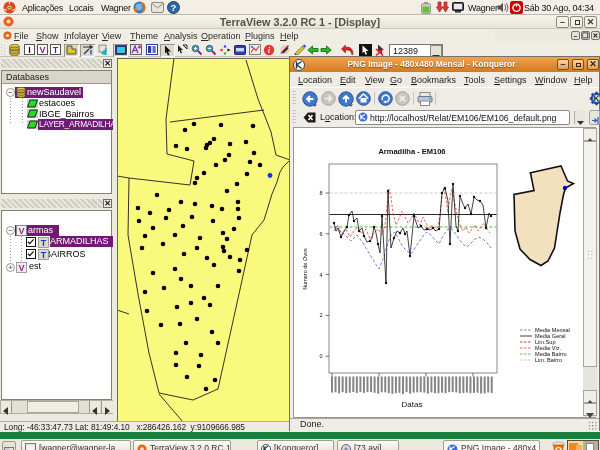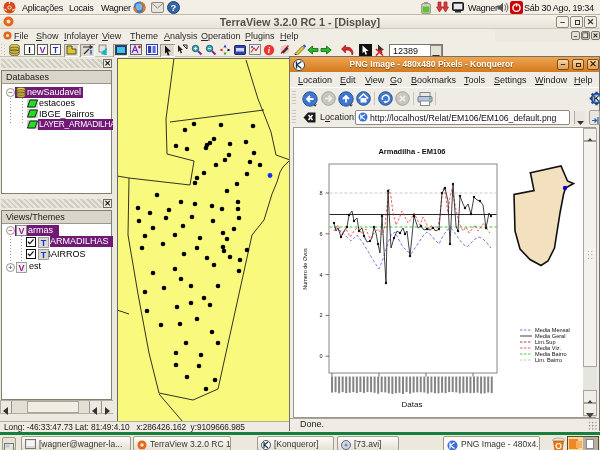--- a/index.html
+++ b/index.html
@@ -32,21 +32,21 @@
 .gbox { position:absolute; left:1px; width:111px; background:#fff; border:1px solid #82806f; }
 .ghead { height:13px; background:#d9d5ca; border-bottom:1px solid #9b978b; font-size:9px; color:#21201b; padding-left:4px; line-height:13px; }
 .trow { position:absolute; font-size:9px; color:#000; height:11px; line-height:11px; white-space:nowrap; }
 .sel { background:#701a75; color:#fff; }
 .expander { position:absolute; width:9px; height:9px; border:1px solid #9a978c; border-radius:5px; background:#fcfcfa; font-size:8px; line-height:7px; text-align:center; color:#444; }
 
 #canvas { left:113px; top:57px; width:487px; height:365px; background:#ece9e0; }
 #canvasinner { position:absolute; left:4px; top:1px; right:0; bottom:0; background:#f9f97e; border-left:1px solid #6c6a60; border-top:1px solid #6c6a60; }
 
 #tvstatus { left:0; top:421px; width:600px; height:11px; background:#eeebe2; border-top:1px solid #b1ada1; font-size:8.3px; color:#191914; letter-spacing:-0.05px; }
-#taskbar { left:0; top:432px; width:600px; height:18px; background:#ece8de; border-top:3px solid #15803d; }
+#taskbar { left:0; top:432px; width:600px; height:18px; background:#ece8de; border-top:7px solid #15803d; }
 .task { position:absolute; top:1px; height:15px; background:linear-gradient(#fdfcf9,#e4e0d5); border:1px solid #a49c8a; border-radius:2px; font-size:8.5px; color:#36332c; line-height:14px; white-space:nowrap; overflow:hidden; }
 
 #konq { left:289px; top:56px; width:311px; height:375px; background:#f0ede6; border:1px solid #74716a; }
 #ktitle { position:absolute; left:0; top:0; width:309px; height:15px; background:linear-gradient(#f0a44f,#d27a22); }
 #ktitle .t { position:absolute; left:0; right:26px; top:2px; text-align:center; font-size:8.5px; font-weight:bold; color:#fff; text-shadow:0 1px 1px #7a4a10; }
 .kbtn { position:absolute; top:2px; width:12px; height:11px; background:linear-gradient(#f6d5a8,#dfa05a); border:1px solid #7c4d15; border-radius:2px; font-size:9px; font-weight:bold; color:#3c2607; text-align:center; line-height:9px; }
 #kmenu { position:absolute; left:0; top:15px; width:309px; height:15px; background:#efece6; }
 #kmenu span { position:absolute; top:3px; font-size:9px; color:#1a1a1a; }
 #kmenu u { text-decoration:underline; }
 #ktool { position:absolute; left:0; top:30px; width:309px; height:21px; background:#efece6; border-top:1px solid #fff; }
@@ -101,21 +101,21 @@
   <svg class="ico" style="left:497px;top:2px;" width="12" height="11" viewBox="0 0 12 11">
       <path d="M0.5 3.5 L3 3.5 L6 0.8 L6 10.2 L3 7.5 L0.5 7.5 Z" fill="#555"></path>
       <path d="M7.5 2.5 Q10 5.5 7.5 8.5 M9.2 1 Q12.6 5.5 9.2 10" fill="none" stroke="#777" stroke-width="1.1"></path>
     </svg>
   <svg class="ico" style="left:510px;top:1px;" width="13" height="13" viewBox="0 0 13 13">
       <rect x="0" y="0" width="13" height="13" rx="2.5" fill="#cc0000"></rect>
       <circle cx="6.5" cy="6.8" r="3.6" fill="none" stroke="#fff" stroke-width="1.4"></circle>
       <rect x="5.8" y="1.8" width="1.5" height="4" fill="#cc0000"></rect>
       <rect x="5.9" y="2.3" width="1.3" height="3.4" fill="#fff"></rect>
     </svg>
-  <span class="mtxt abs" style="left:524px;">Sáb 30 Ago, 19:34</span>
+  <span class="mtxt abs" style="left:524px;">Sáb 30 Ago, 04:34</span>
 </div>
 
 <div id="tvtitle" class="abs">
     <div class="t">TerraView 3.2.0 RC 1 - [Display]</div>
   <svg class="ico" style="left:3px;top:1px;" width="11" height="11" viewBox="0 0 11 11">
       <circle cx="5.5" cy="5.5" r="5" fill="#e8641a"></circle>
       <circle cx="5.5" cy="5.5" r="2" fill="#fbe5d0"></circle>
     </svg>
 </div>
 <div class="wbtn" style="left:556px;">–</div>
@@ -277,21 +277,20 @@
       </svg>
     <div class="trow sel" style="left:36px;top:48px;width:75px;padding-left:1px;font-size:8.3px;letter-spacing:-0.2px;">LAYER_ARMADILHAS</div>
     <svg class="ico" style="left:25px;top:48.5px;" width="11" height="9" viewBox="0 0 11 9">
         <rect x="0" y="0" width="11" height="9" fill="#d2d2cc"></rect>
         <path d="M3 1 L10.5 1 L8 8 L0.5 8 Z" fill="#22dd22" stroke="#222" stroke-width="1"></path>
       </svg>
   </div>
   <div class="hatch" style="top:142px;"></div>
   <div class="xbtn" style="left:103px;top:142px;">✕</div>
   <div class="gbox" style="top:153px;height:190px;">
-    <div class="ghead">Views/Themes</div>
     <div class="abs" style="left:8px;top:19px;width:1px;height:36px;background:repeating-linear-gradient(#999 0 1px,transparent 1px 3px);"></div>
     <div class="abs" style="left:19px;top:25px;width:1px;height:26px;background:repeating-linear-gradient(#999 0 1px,transparent 1px 3px);"></div>
     <div class="expander" style="left:4px;top:15px;">−</div>
     <div class="trow sel" style="left:13px;top:13.5px;width:44px;padding-left:13px;">armas</div>
     <svg class="ico" style="left:14px;top:13.5px;" width="11" height="11" viewBox="0 0 11 11">
         <rect x="0.5" y="0.5" width="10" height="10" fill="#f2f0ea" stroke="#888" stroke-width="0.8"></rect>
         <text x="5.5" y="9" font-size="9" font-weight="bold" fill="#991f9e" text-anchor="middle" font-family="Liberation Sans">V</text>
       </svg>
     <div class="abs" style="left:24px;top:25.5px;width:10px;height:10px;background:#fff;border:1.2px solid #111;">
         <svg style="position:absolute;left:0;top:0;" width="7.5" height="7.5" viewBox="0 0 8 8">
@@ -481,21 +480,21 @@
         <div class="abs" style="left:8px;top:4px;width:6px;height:7px;background:#f8b060;"></div>
       </div>
     <div class="abs" style="left:15px;top:0;width:15px;height:14px;background:#b4b0a4;">
         <div class="abs" style="left:3px;top:2px;width:8px;height:10px;background:#fff;border:1px solid #888;"></div>
       </div>
   </div>
 </div>
 
 <div id="konq" class="abs">
   <div id="ktitle">
-      <div class="t">PNG Image - 480x480 Pixels - Konqueror</div>
+      <div class="t">PNG Image - 480x480 Mensal - Konqueror</div>
     <svg class="ico" style="left:3px;top:1.5px;" width="12" height="12" viewBox="0 0 12 12">
         <circle cx="6" cy="6" r="5.5" fill="#fff" stroke="#345"></circle>
         <path d="M3.5 2.5 L3.5 9.5 M3.5 6 L8.5 2.5 M4 6 L8.5 9.5" stroke="#234" stroke-width="1.4" fill="none"></path>
       </svg>
     <div class="kbtn" style="left:267px;">–</div>
     <div class="kbtn" style="left:282px;">
         <div style="position:absolute;left:3px;top:2.5px;width:4.5px;height:4.5px;border:1.2px solid #3c2607;"></div>
       </div>
     <div class="kbtn" style="left:297px;">✕</div>
   </div>

